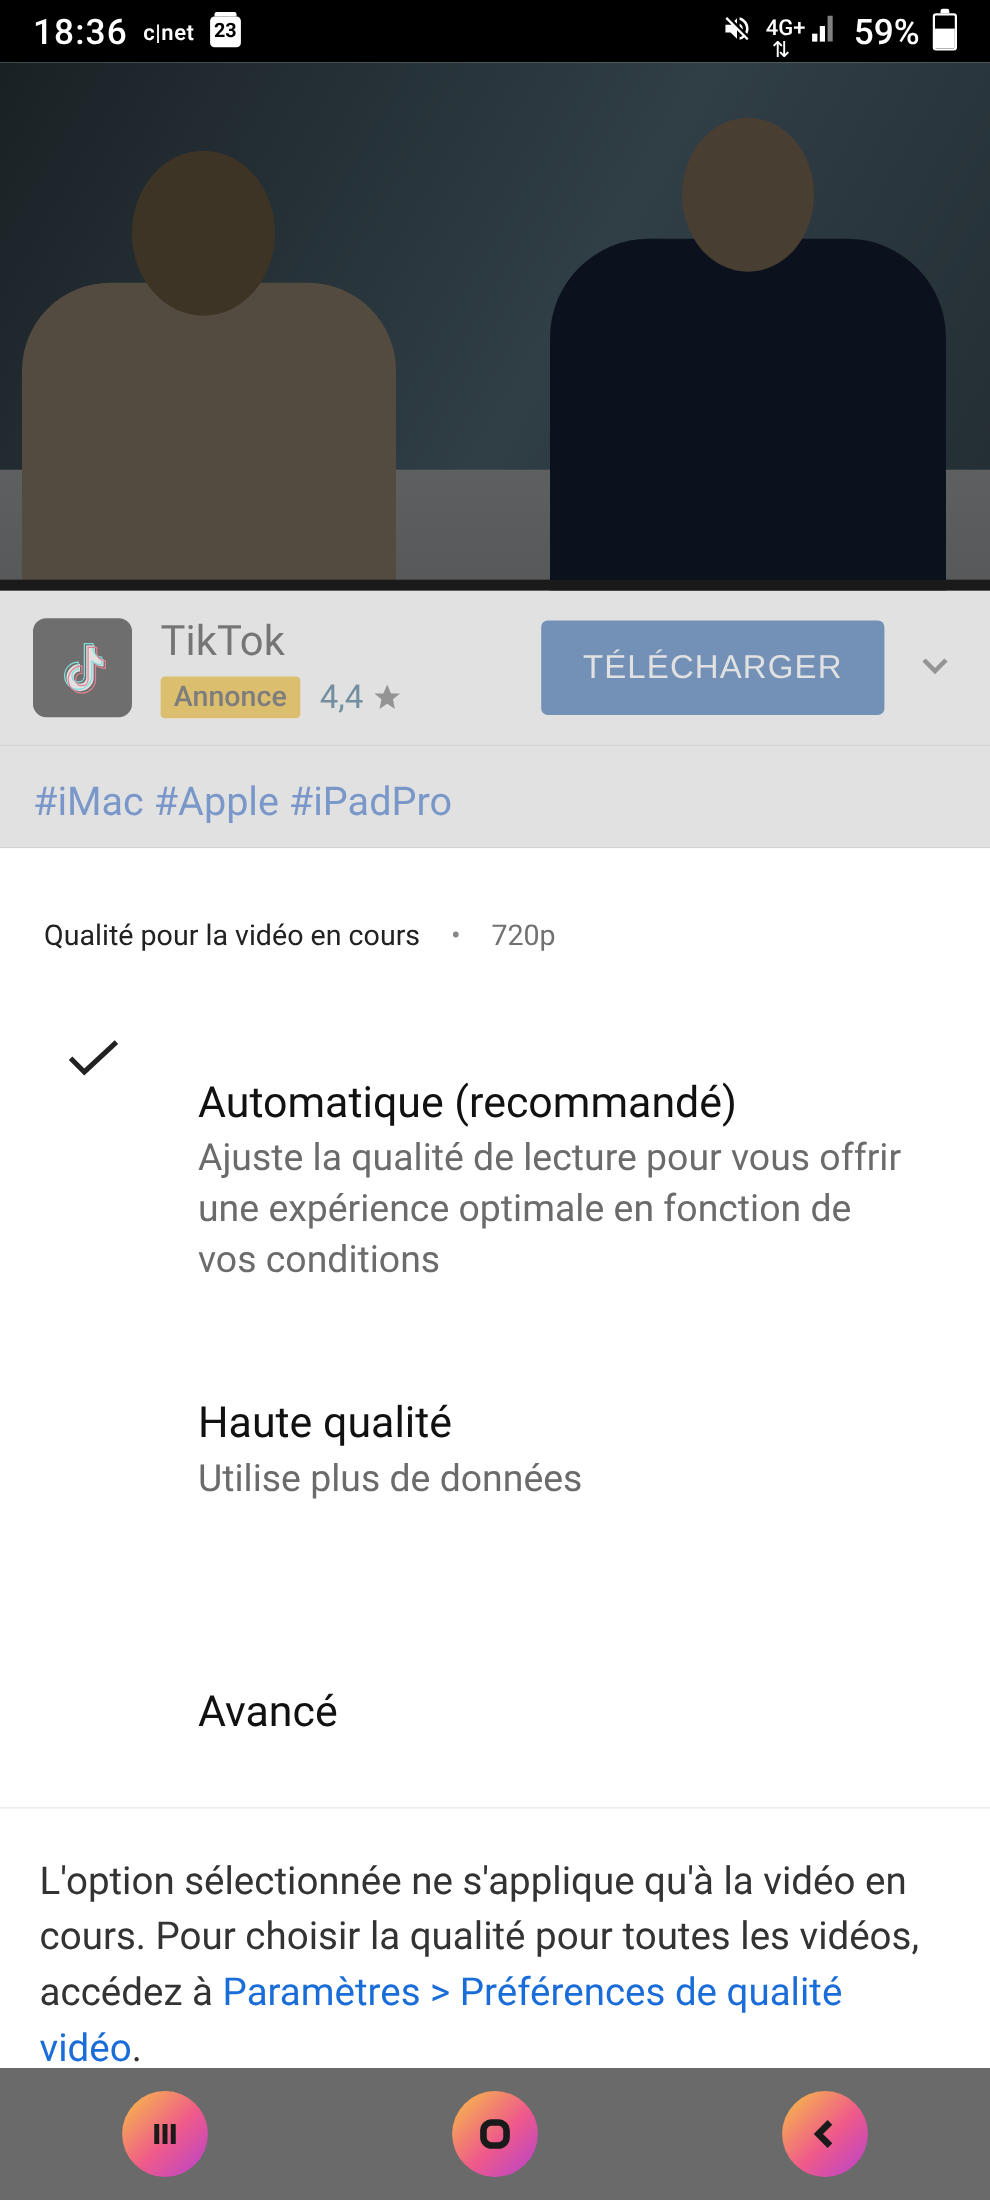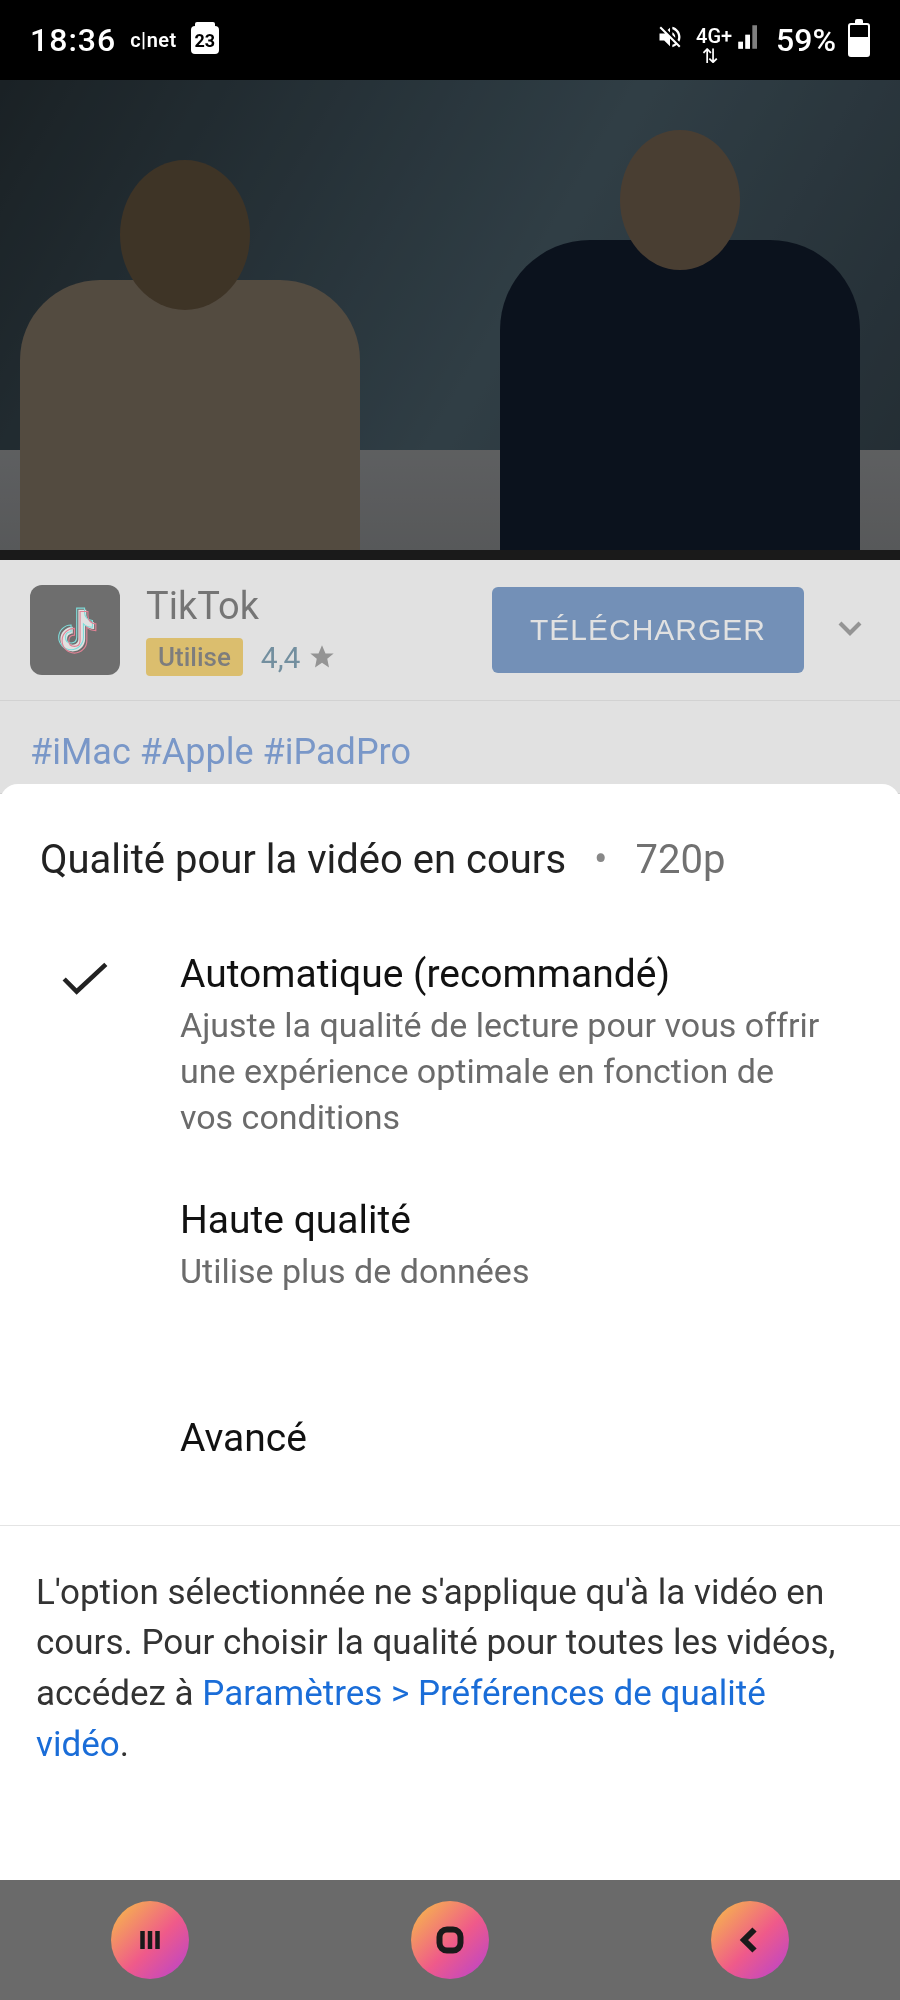--- a/index.html
+++ b/index.html
@@ -1,21 +1,21 @@
 <!DOCTYPE html>
 <html><head>
 <meta charset="utf-8">
 <style>
   * { margin: 0; padding: 0; box-sizing: border-box; }
   html, body { width: 900px; height: 2000px; font-family: Roboto, Arial, sans-serif; background: #000; overflow: hidden; }
 
   .screen { width: 900px; height: 2000px; display: flex; flex-direction: column; position: relative; background: #fff; }
 
   
-  .status-bar { height: 80px; background: #000; color: #fff; display: flex; align-items: center; padding: 0 30px; font-size: 32px; font-weight: 500; }
+  .status-bar { height: 57px; background: #000; color: #fff; display: flex; align-items: center; padding: 0 30px; font-size: 32px; font-weight: 500; }
   .status-left { display: flex; align-items: center; gap: 14px; }
   .status-right { margin-left: auto; display: flex; align-items: center; gap: 12px; }
   .status-time { letter-spacing: 1px; }
   .status-cnet { font-size: 20px; font-weight: 600; letter-spacing: 0.5px; }
   .status-cal { width: 28px; height: 28px; background: #fff; color: #000; border-radius: 4px; font-size: 18px; font-weight: 700; display: flex; align-items: center; justify-content: center; position: relative; }
   .status-cal::before { content: ""; position: absolute; top: -4px; left: 4px; right: 4px; height: 4px; background: #fff; border-radius: 2px 2px 0 0; }
   .mute-icon svg, .signal-icon svg, .network-icon { width: 28px; height: 28px; fill: #fff; }
   .network-icon { font-size: 20px; line-height: 1; text-align: center; }
   .battery { width: 22px; height: 34px; border: 2px solid #fff; border-radius: 3px; position: relative; display: flex; align-items: flex-end; }
   .battery::before { content: ""; position: absolute; top: -6px; left: 5px; right: 5px; height: 4px; background: #fff; border-radius: 2px 2px 0 0; }
@@ -48,30 +48,30 @@
   .ad-badge { background: #f2b200; color: #222; font-size: 26px; font-weight: 500; padding: 4px 12px; border-radius: 4px; }
   .ad-rating { font-size: 30px; color: #0c4a6e; display: flex; align-items: center; gap: 8px; }
   .ad-rating svg { width: 28px; height: 28px; fill: #555; }
   .ad-btn { background: #0c4da2; color: #fff; font-size: 30px; font-weight: 500; letter-spacing: 1px; padding: 26px 38px; border-radius: 6px; border: none; }
   .ad-expand svg { width: 40px; height: 40px; stroke: #555; stroke-width: 2.5; fill: none; }
 
   .hashtags { padding: 30px 30px 20px; font-size: 36px; color: #1a5cc7; font-weight: 400; border-bottom: 1px solid #ddd; }
 
   
   .sheet { position: absolute; left: 0; right: 0; bottom: 0; background: #fff; z-index: 10; border-radius: 18px 18px 0 0; display: flex; flex-direction: column; }
-  .sheet-header { padding: 52px 40px 40px; font-size: 40px; color: #222; display: flex; align-items: center; gap: 28px; }
+  .sheet-header { padding: 52px 40px 40px; font-size: 26px; color: #222; display: flex; align-items: center; gap: 28px; }
   .sheet-header-dot { color: #888; }
   .sheet-header-value { color: #717171; }
 
   .options { padding: 0 0 30px; }
   .option { display: flex; padding: 28px 40px 28px 0; gap: 10px; }
   .option-check { width: 170px; display: flex; align-items: flex-start; justify-content: center; padding-top: 8px; }
   .option-check svg { width: 50px; height: 40px; stroke: #222; stroke-width: 2.2; fill: none; }
   .option-body { flex: 1; padding-right: 40px; }
-  .option-title { font-size: 39px; color: #111; margin-bottom: 6px; }
+  .option-title { font-size: 39px; color: #111; margin-bottom: 6px; margin-top: 45px; }
   .option-sub { font-size: 34px; color: #6b6b6b; line-height: 1.35; }
 
   .sheet-footer { border-top: 1px solid #e4e4e4; padding: 42px 36px 60px; font-size: 35px; color: #333; line-height: 1.45; }
   .sheet-footer .link { color: #1a6dd8; }
 
   
   .navbar { height: 120px; background: #6a6a6a; display: flex; align-items: center; justify-content: space-around; position: absolute; bottom: 0; left: 0; right: 0; z-index: 20; }
   .nav-btn { width: 78px; height: 78px; border-radius: 50%; background: linear-gradient(135deg, #f7c244 0%, #ef5a8a 55%, #b542d0 100%); display: flex; align-items: center; justify-content: center; }
   .nav-btn svg { stroke: #1a1a1a; fill: none; }
 </style>
@@ -125,21 +125,21 @@
       <div class="ad-icon">
         <svg viewBox="0 0 48 48">
             <path d="M34 10c0 4 3 7 7 7v6c-3 0-6-1-8-3v12c0 6-5 11-11 11s-11-5-11-11 5-11 11-11v6c-3 0-5 2-5 5s2 5 5 5 5-2 5-5V6h7c0 1 0 3 0 4z" fill="#fff"></path>
             <path d="M34 10c0 4 3 7 7 7v6c-3 0-6-1-8-3v12c0 6-5 11-11 11s-11-5-11-11 5-11 11-11v6c-3 0-5 2-5 5s2 5 5 5 5-2 5-5V6h7c0 1 0 3 0 4z" fill="none" stroke="#25f4ee" stroke-width="1" transform="translate(-1.5,-1.5)"></path>
             <path d="M34 10c0 4 3 7 7 7v6c-3 0-6-1-8-3v12c0 6-5 11-11 11s-11-5-11-11 5-11 11-11v6c-3 0-5 2-5 5s2 5 5 5 5-2 5-5V6h7c0 1 0 3 0 4z" fill="none" stroke="#fe2c55" stroke-width="1" transform="translate(1.5,1.5)"></path>
           </svg>
       </div>
       <div class="ad-info">
         <div class="ad-title">TikTok</div>
         <div class="ad-meta">
-          <span class="ad-badge">Utilise</span>
+          <span class="ad-badge">Annonce</span>
           <span class="ad-rating">
             <span>4,4</span>
             <svg viewBox="0 0 24 24">
                 <path d="M12 2l3 7h7l-5.5 4.5L18 21l-6-4-6 4 1.5-7.5L2 9h7z"></path>
               </svg>
           </span>
         </div>
       </div>
       <button class="ad-btn">TÉLÉCHARGER</button>
       <span class="ad-expand">

